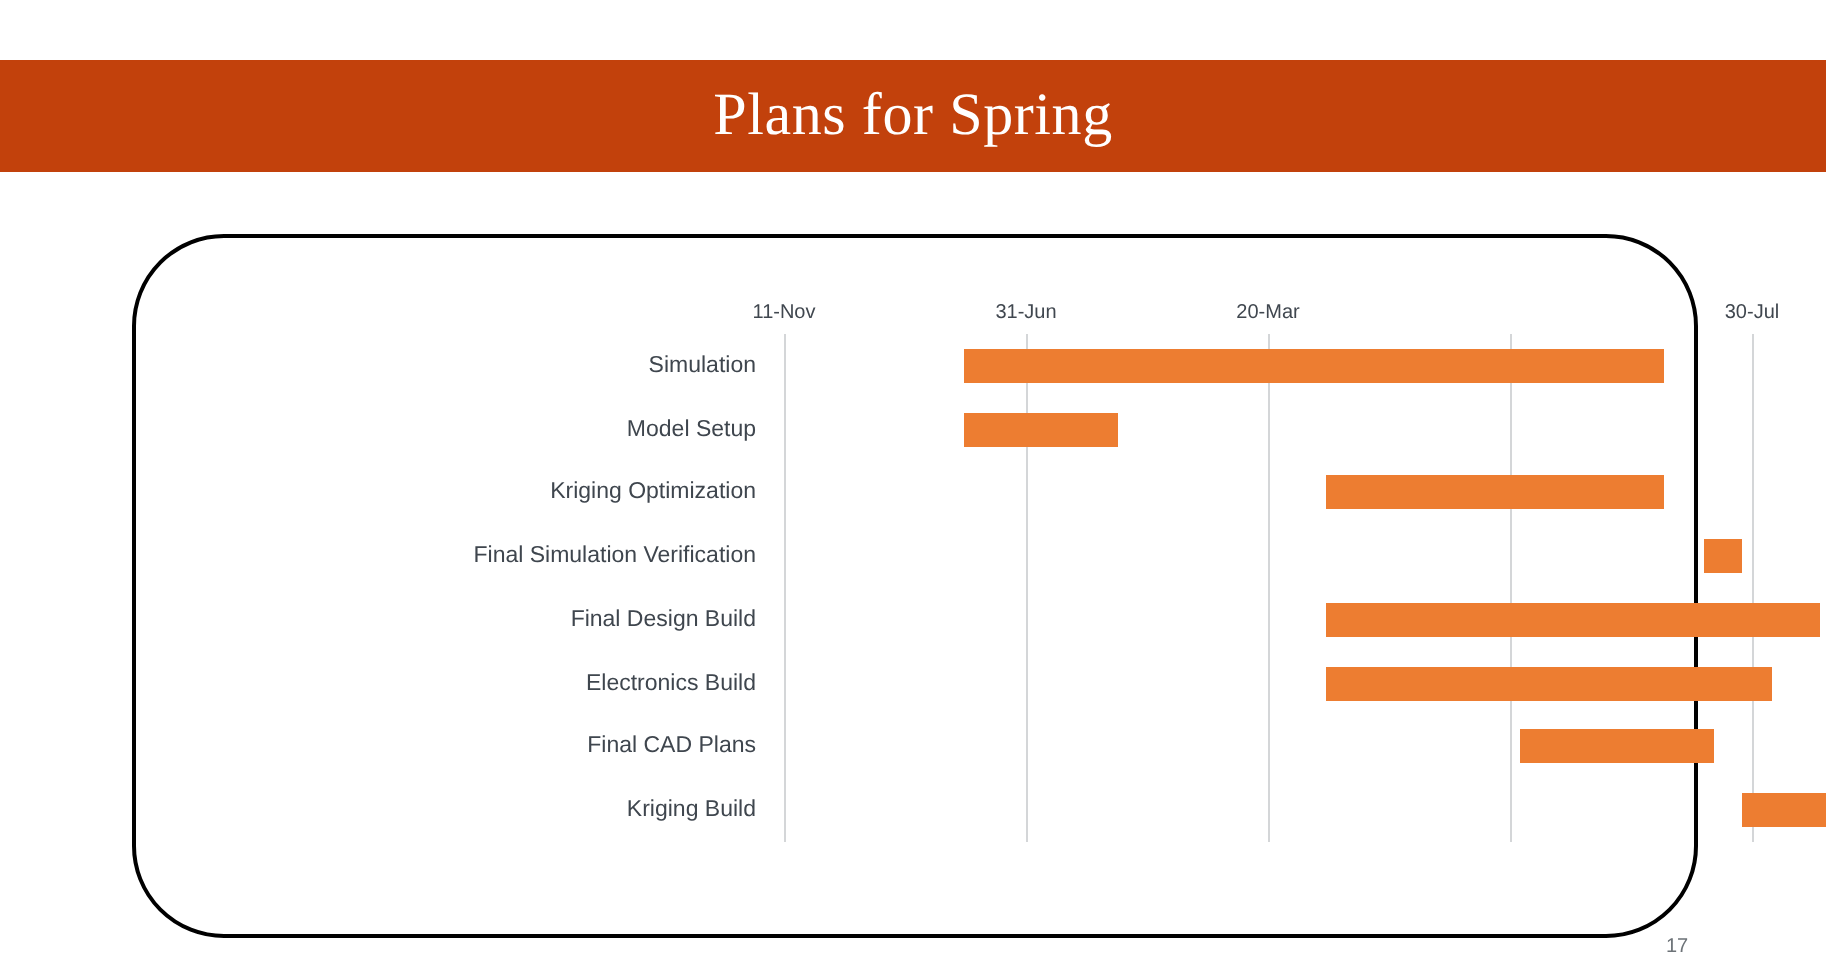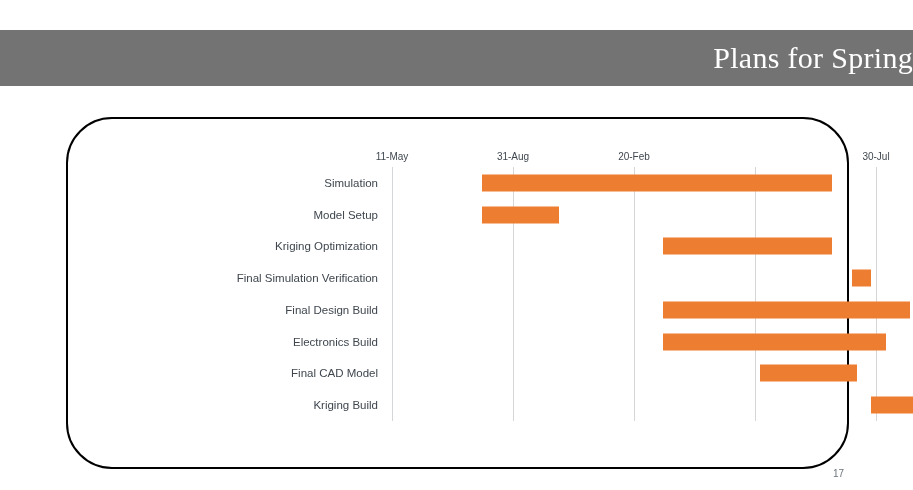--- a/index.html
+++ b/index.html
@@ -15,24 +15,24 @@
     position: relative;
   }
 
   
   .title-banner {
     position: absolute;
     left: 0;
     top: 30px;
     width: 913px;
     height: 56px;
-    background: #737373;
+    background: #c2410c;
     display: flex;
     align-items: center;
-    justify-content: flex-end;
+    justify-content: center;
   }
   .title-text {
     color: #ffffff;
     font-family: "Liberation Serif", serif;
     font-size: 30px;
     font-weight: 400;
     letter-spacing: 0.3px;
     line-height: 1;
   }
 
@@ -126,25 +126,25 @@
 </head>
 <body>
 
 <div class="title-banner">
   <div class="title-text">Plans for Spring</div>
 </div>
 
 <div class="chart-card">
   <div class="chart-inner">
     <div class="axis-labels" id="axis-layer">
-        <div class="axis-tick-label" style="left: 324px;">11-May</div>
+        <div class="axis-tick-label" style="left: 324px;">11-Nov</div>
         <div class="gridline" style="left: 324px;"></div>
-        <div class="axis-tick-label" style="left: 445px;">31-Aug</div>
+        <div class="axis-tick-label" style="left: 445px;">31-Jun</div>
         <div class="gridline" style="left: 445px;"></div>
-        <div class="axis-tick-label" style="left: 566px;">20-Feb</div>
+        <div class="axis-tick-label" style="left: 566px;">20-Mar</div>
         <div class="gridline" style="left: 566px;"></div>
         <div class="axis-tick-label" style="left: 687px; margin-top: 28px;">8-Feb</div>
         <div class="gridline" style="left: 687px;"></div>
         <div class="axis-tick-label" style="left: 808px;">30-Jul</div>
         <div class="gridline" style="left: 808px;"></div>
       </div>
     <div class="rows-area" id="rows-layer">
         <div class="row" style="top: 15.875px;">
           <div class="cat-label">Simulation</div>
           <div class="bar" style="left: 89.54px; width: 350.9px; background: rgb(237, 125, 49);"></div>
@@ -163,21 +163,21 @@
         </div>
         <div class="row" style="top: 142.875px;">
           <div class="cat-label">Final Design Build</div>
           <div class="bar" style="left: 271.04px; width: 246.84px; background: rgb(237, 125, 49);"></div>
         </div>
         <div class="row" style="top: 174.625px;">
           <div class="cat-label">Electronics Build</div>
           <div class="bar" style="left: 271.04px; width: 222.64px; background: rgb(237, 125, 49);"></div>
         </div>
         <div class="row" style="top: 206.375px;">
-          <div class="cat-label">Final CAD Model</div>
+          <div class="cat-label">Final CAD Plans</div>
           <div class="bar" style="left: 367.84px; width: 96.8px; background: rgb(237, 125, 49);"></div>
         </div>
         <div class="row" style="top: 238.125px;">
           <div class="cat-label">Kriging Build</div>
           <div class="bar" style="left: 479.16px; width: 62.92px; background: rgb(237, 125, 49);"></div>
         </div>
       </div>
   </div>
 </div>
 

